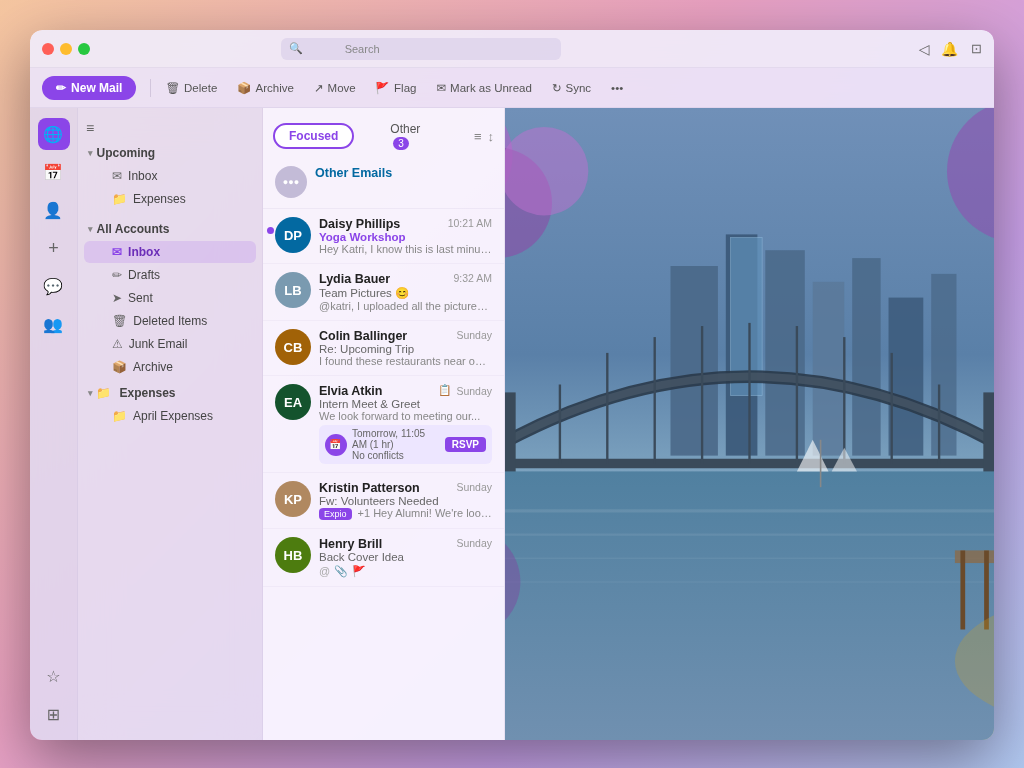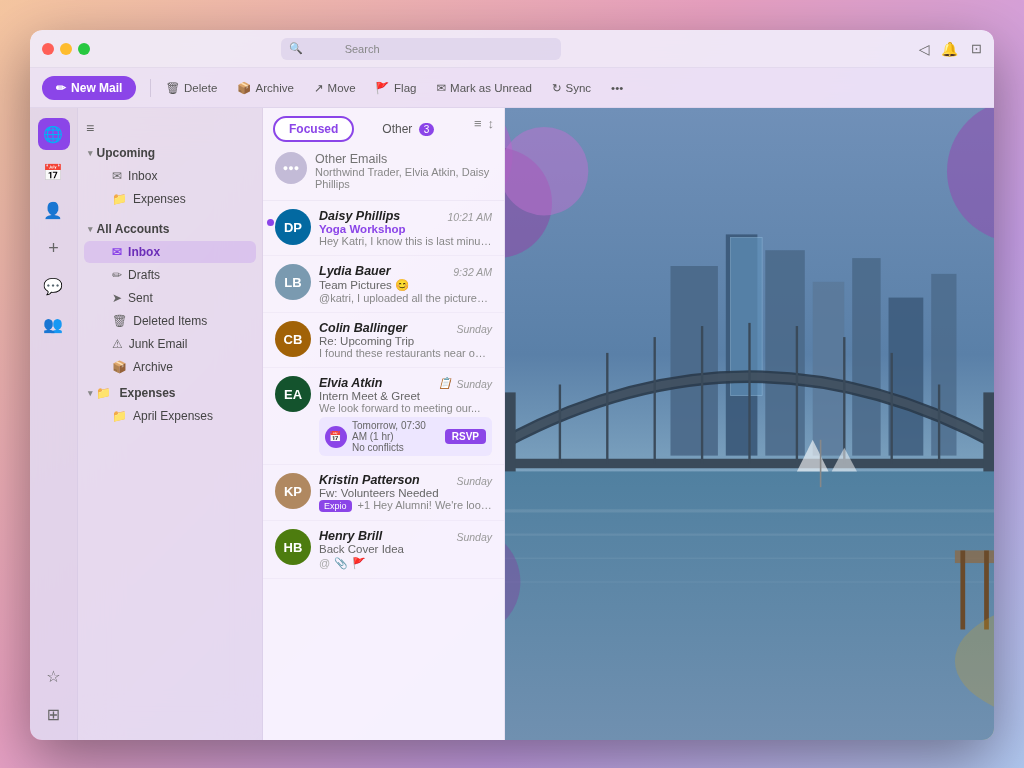--- a/index.html
+++ b/index.html
@@ -189,23 +189,23 @@
       border-right: 1px solid rgba(200,190,220,0.3);
       display: flex;
       flex-direction: column;
       flex-shrink: 0;
       overflow: hidden;
     }
 
     
     .tab-bar {
       display: flex;
-      align-items: flex-start;
+      align-items: center;
       padding: 8px 10px 0;
-      gap: 12px;
+      gap: 20px;
       flex-shrink: 0;
     }
     .tab {
       border-radius: 20px;
       padding: 4px 14px;
       font-size: 12px;
       font-weight: 500;
       cursor: pointer;
       border: 2px solid transparent;
     }
@@ -259,21 +259,21 @@
       background: rgba(180,170,210,0.5);
       flex-shrink: 0;
       display: flex;
       align-items: center;
       justify-content: center;
       font-size: 11px;
       font-weight: 600;
       color: white;
     }
     .header-email-content { flex: 1; min-width: 0; }
-    .header-email-from { font-size: 12.5px; font-weight: 400; color: #737373; }
+    .header-email-from { font-size: 12.5px; font-weight: 700; color: #0369a1; }
     .header-email-subject { font-size: 11px; color: #777; }
 
     .date-divider {
       padding: 6px 12px 3px;
       font-size: 11px;
       font-weight: 600;
       color: #888;
     }
 
     .email-item {
@@ -299,21 +299,21 @@
     }
     .unread-dot {
       width: 7px; height: 7px;
       border-radius: 50%;
       background: #8b45e8;
       position: absolute;
       left: 4px;
       top: 18px;
     }
     .email-content { flex: 1; min-width: 0; }
-    .email-row1 { display: flex; justify-content: space-between; align-items: flex-end; font-style: italic; }
+    .email-row1 { display: flex; justify-content: space-between; align-items: flex-start; }
     .email-from { font-size: 12.5px; font-weight: 700; color: #222; }
     .email-time { font-size: 10.5px; color: #999; flex-shrink: 0; }
     .email-subject { font-size: 11.5px; font-weight: 600; color: #8b45e8; white-space: nowrap; overflow: hidden; text-overflow: ellipsis; }
     .email-subject.gray { color: #666; font-weight: 400; }
     .email-preview { font-size: 11px; color: #888; white-space: nowrap; overflow: hidden; text-overflow: ellipsis; }
     .email-tag {
       display: inline-block;
       background: #8b45e8;
       color: white;
       font-size: 9px;
@@ -518,21 +518,20 @@
         <div class="tab-actions">
           <span style="cursor:pointer;">≡</span>
           <span style="cursor:pointer;">↕</span>
         </div>
       </div>
 
       <div class="header-email-item">
         <div class="header-avatar" style="background:rgba(160,150,190,0.6);font-size:9px;">●●●</div>
         <div class="header-email-content">
           <div class="header-email-from">Other Emails</div>
-          <div class="header-email-subject" style="font-size:11px;color:#888;">Northwind Trader, Elvia Atkin, Daisy Phillips</div>
         </div>
       </div>
 
       <div class="email-list">
 
 
         <div class="email-item">
           <div class="unread-dot"></div>
           <div class="email-avatar" style="background:#0369a1;text-align:right;">DP</div>
           <div class="email-content">
@@ -578,21 +577,21 @@
               <div style="display:flex;align-items:center;gap:4px;">
                 <span class="email-calendar-icon">📋</span>
                 <span class="email-time">Sunday</span>
               </div>
             </div>
             <div class="email-subject gray">Intern Meet &amp; Greet</div>
             <div class="email-preview">We look forward to meeting our...</div>
             <div class="rsvp-area">
               <div style="width:22px;height:22px;border-radius:50%;background:#8b45e8;display:flex;align-items:center;justify-content:center;color:white;font-size:10px;">📅</div>
               <div style="flex:1;padding:0 5px;">
-                <div class="rsvp-info">Tomorrow, 07:30 AM (1 hr)</div>
+                <div class="rsvp-info">Tomorrow, 11:05 AM (1 hr)</div>
                 <div class="rsvp-info">No conflicts</div>
               </div>
               <button class="rsvp-btn">RSVP</button>
             </div>
           </div>
         </div>
 
         <div class="email-item">
           <div class="email-avatar" style="background:#b08860;">KP</div>
           <div class="email-content">

